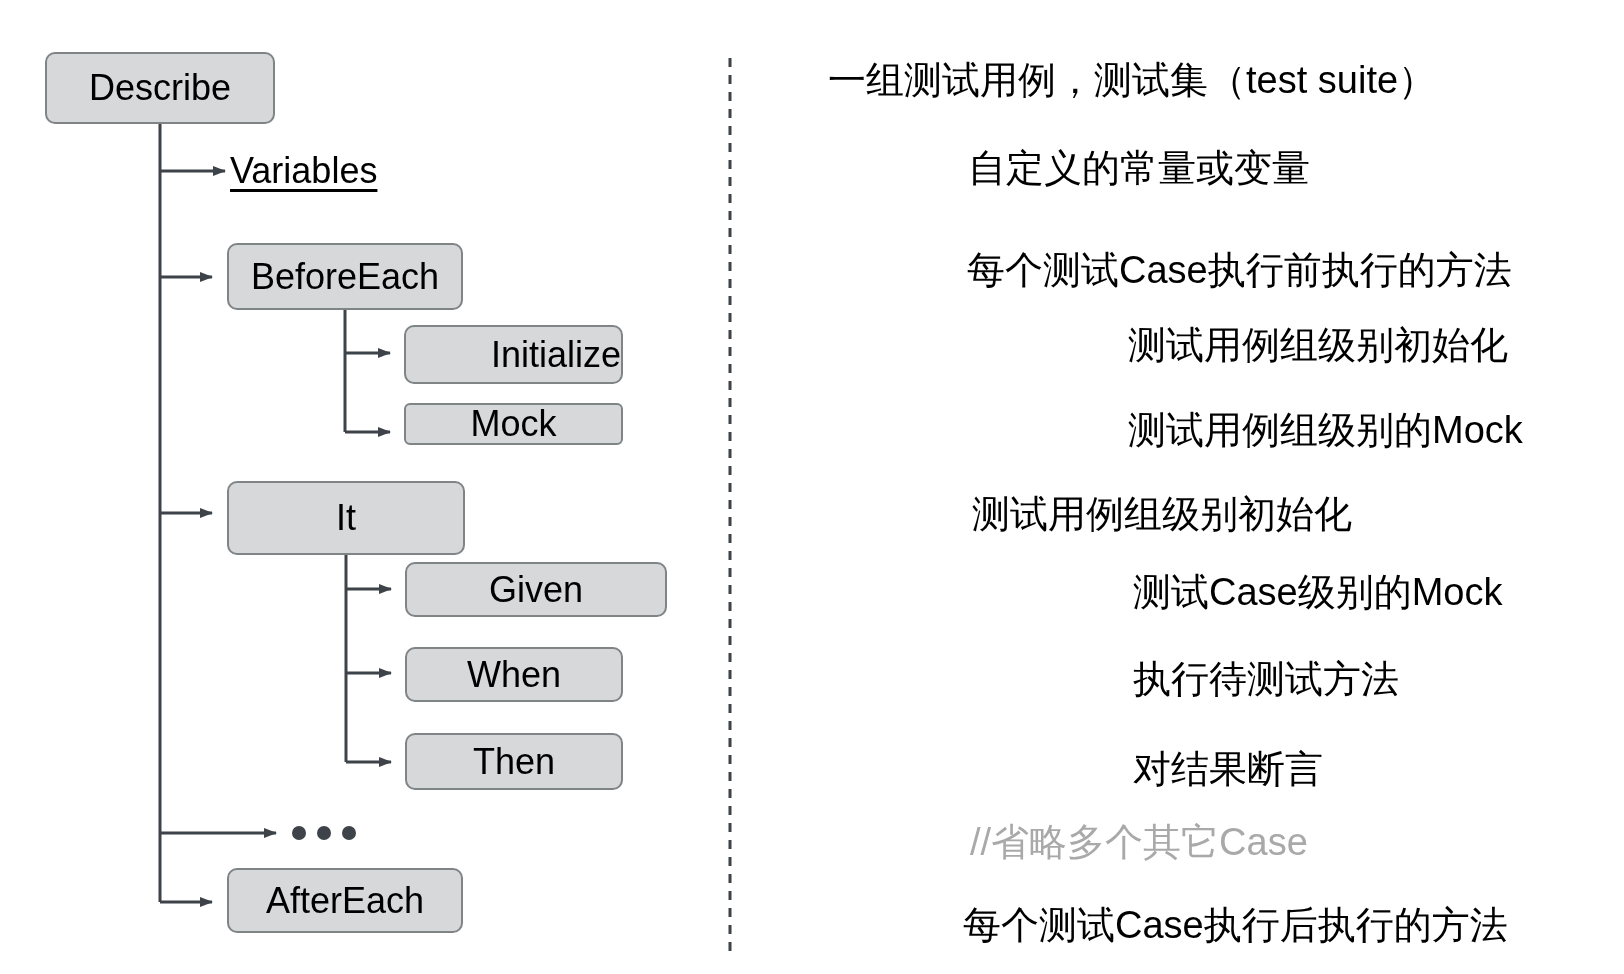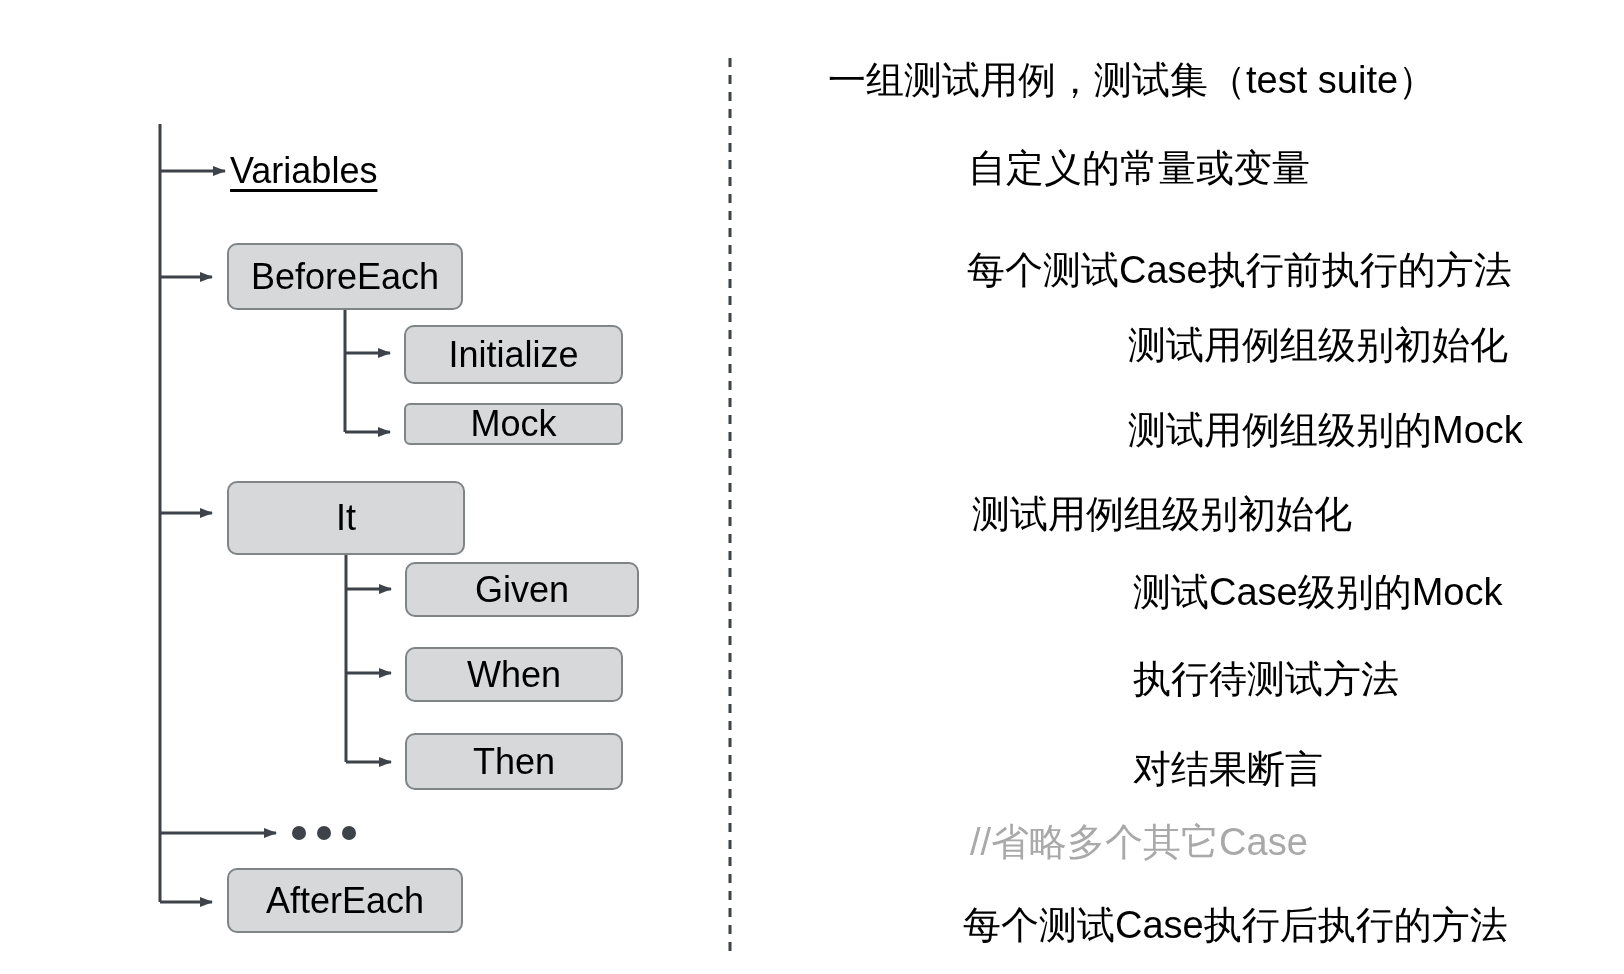--- a/index.html
+++ b/index.html
@@ -46,24 +46,24 @@
   .ann{
     position:absolute;
     font-size:38px;line-height:42px;white-space:nowrap;
     color:var(--text);
   }
   .ann.muted{color:var(--muted-text);}
   
   #node-describe   {left:45px;  top:52px;  width:230px; height:72px;}
   #node-variables  {left:230px; top:150px;}
   #node-before-each{left:227px; top:243px; width:236px; height:67px;}
-  #node-initialize {left:404px; top:325px; width:219px; height:59px;}
+  #node-initialize {left:404px; top:325px; width:219px; height:59px;justify-content:flex-end;}
   #node-mock       {left:404px; top:403px; width:219px; height:42px;border-radius:6px;}
   #node-it         {left:227px; top:481px; width:238px; height:74px;}
-  #node-given      {left:405px; top:562px; width:234px; height:55px;text-align:right;}
+  #node-given      {left:405px; top:562px; width:262px; height:55px;text-align:right;}
   #node-when       {left:405px; top:647px; width:218px; height:55px;}
   #node-then       {left:405px; top:733px; width:218px; height:57px;}
   #node-after-each {left:227px; top:868px; width:236px; height:65px;}
   
   #ann-0 {left:828px;  top:59px;}
   #ann-1 {left:968px;  top:147px;}
   #ann-2 {left:967px;  top:249px;}
   #ann-3 {left:1128px; top:324px;}
   #ann-4 {left:1128px; top:409px;}
   #ann-5 {left:972px;  top:493px;}
@@ -104,20 +104,23 @@
 
     <g>
       <circle class="dot" cx="299" cy="833" r="7"></circle>
       <circle class="dot" cx="324" cy="833" r="7"></circle>
       <circle class="dot" cx="349" cy="833" r="7"></circle>
     </g>
 
     <path class="dashed" d="M730 58 L730 957"></path>
   </svg>
 
+  <div class="box" id="node-describe">
+    <span class="box-label">Describe</span>
+  </div>
 
   <div class="free-label" id="node-variables">Variables</div>
 
   <div class="box" id="node-before-each">
     <span class="box-label">BeforeEach</span>
   </div>
 
   <div class="box" id="node-initialize">
     <span class="box-label">Initialize</span>
   </div>

